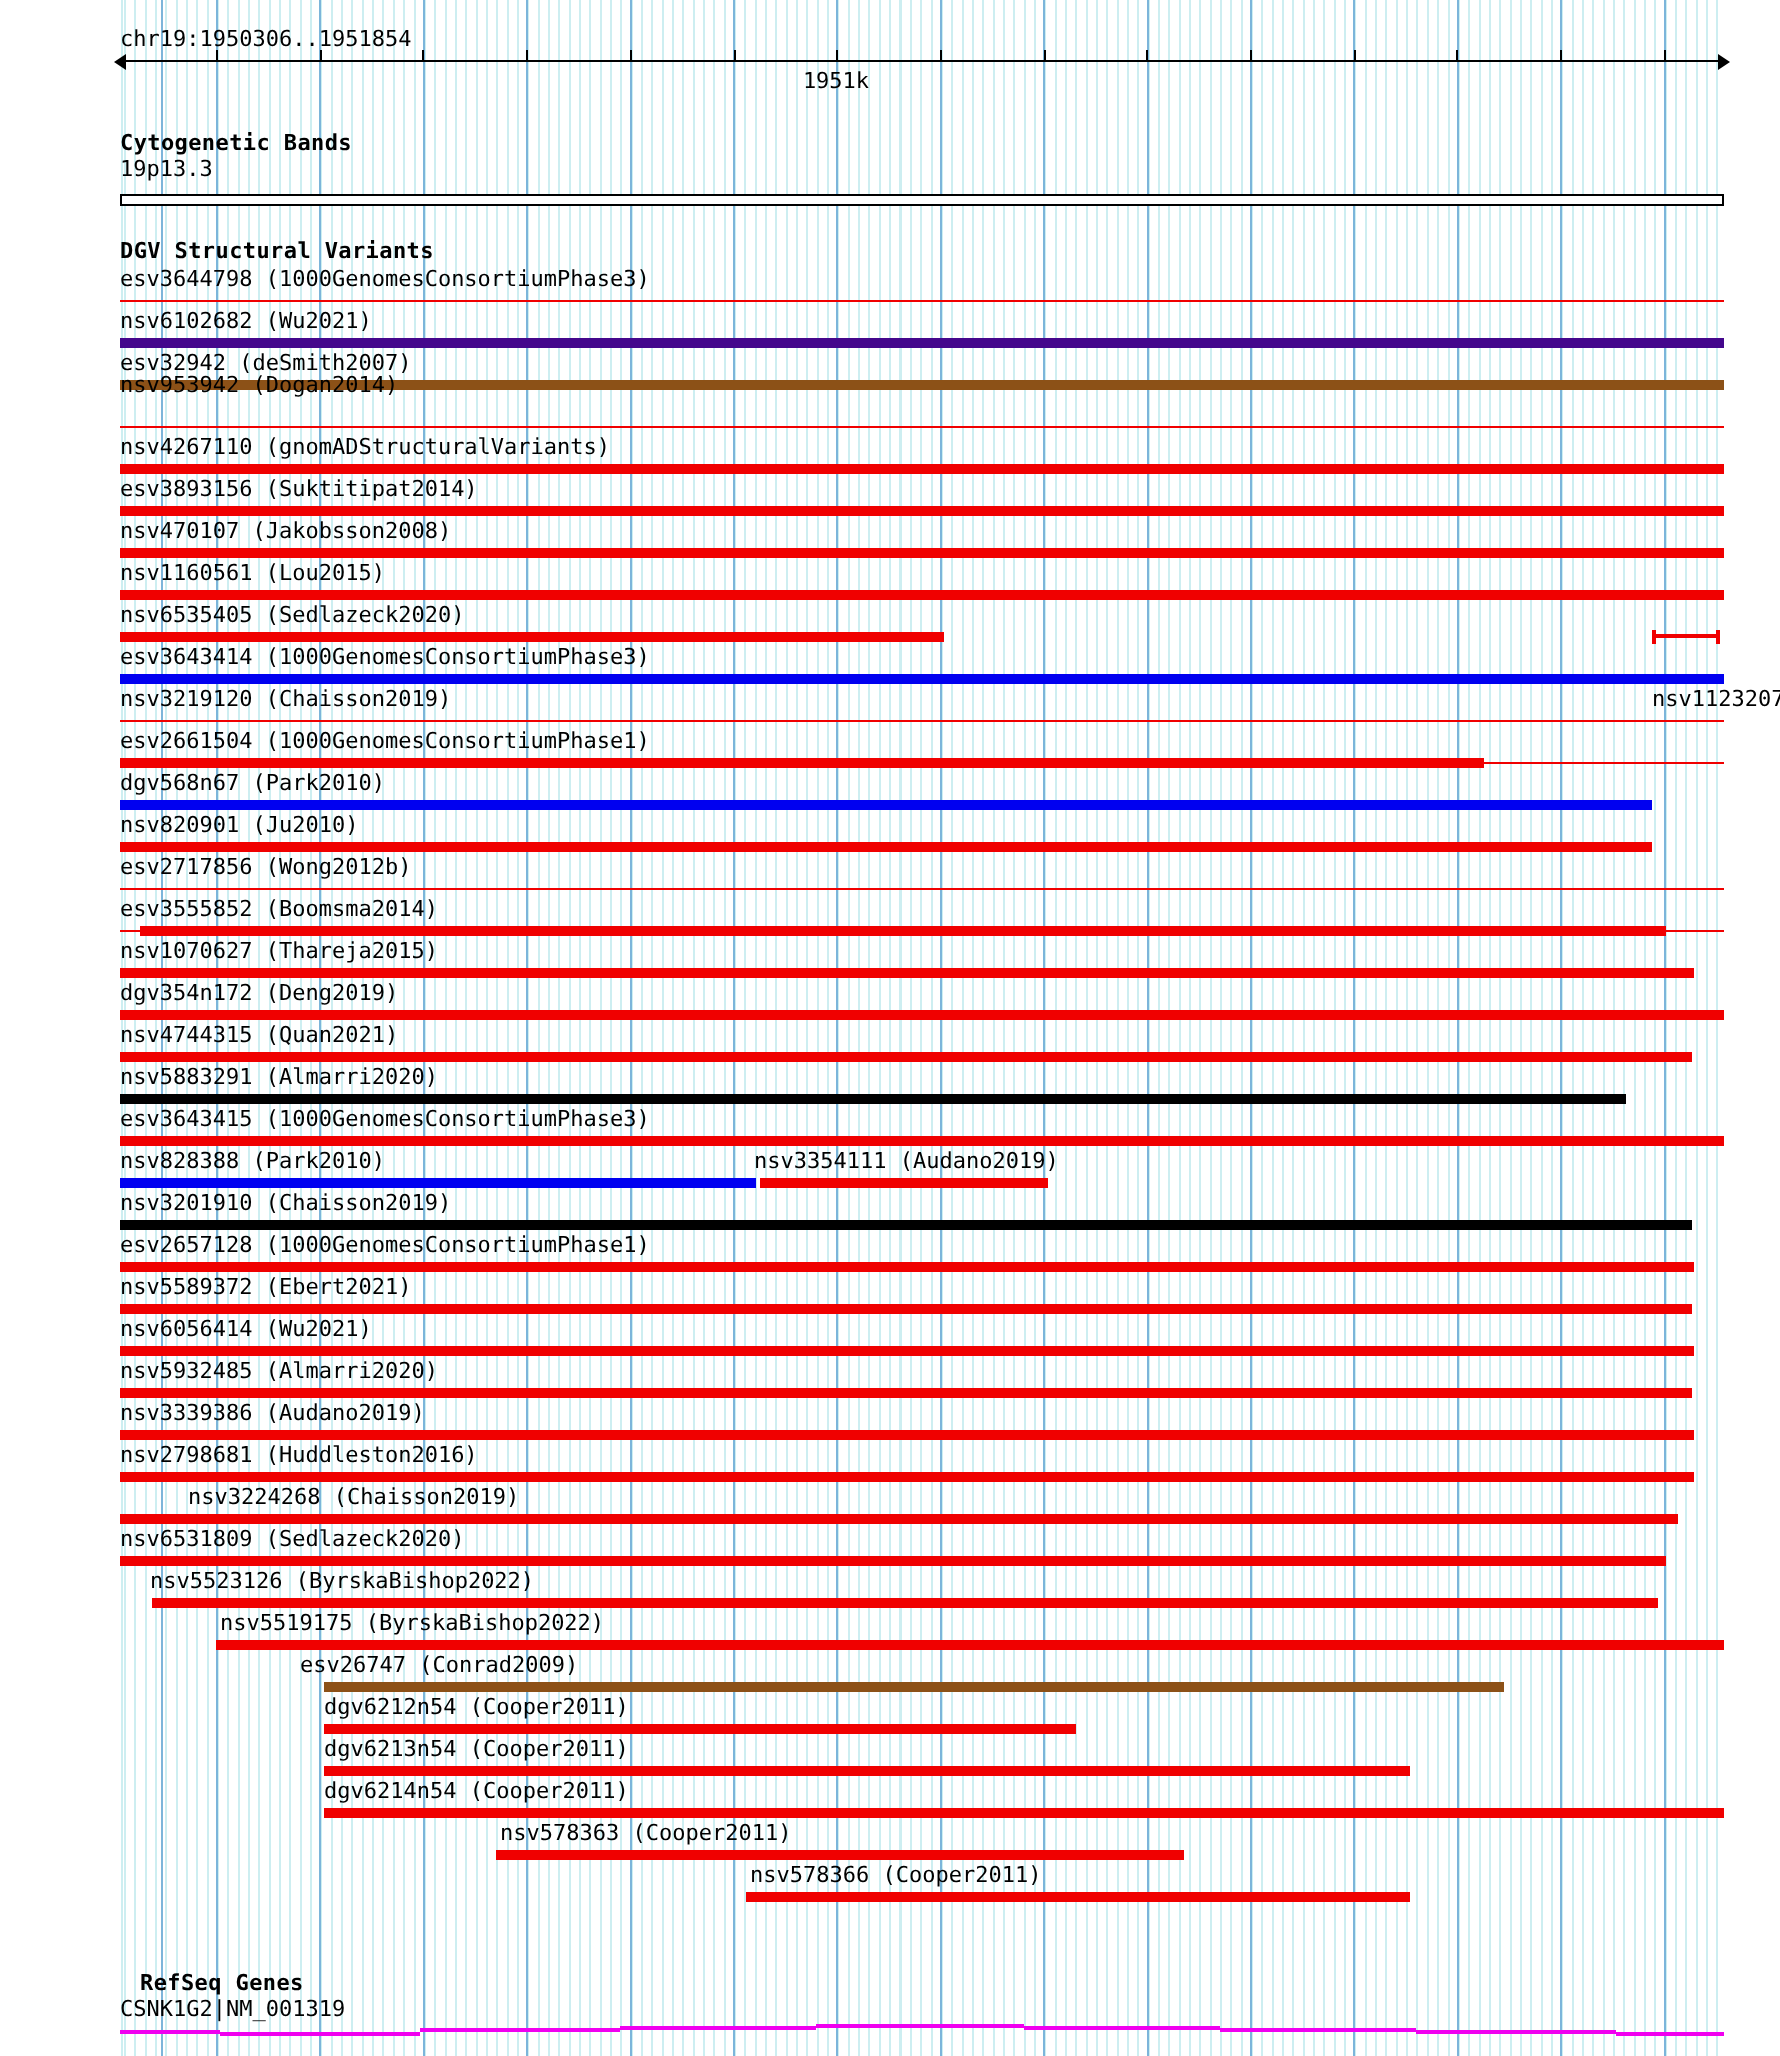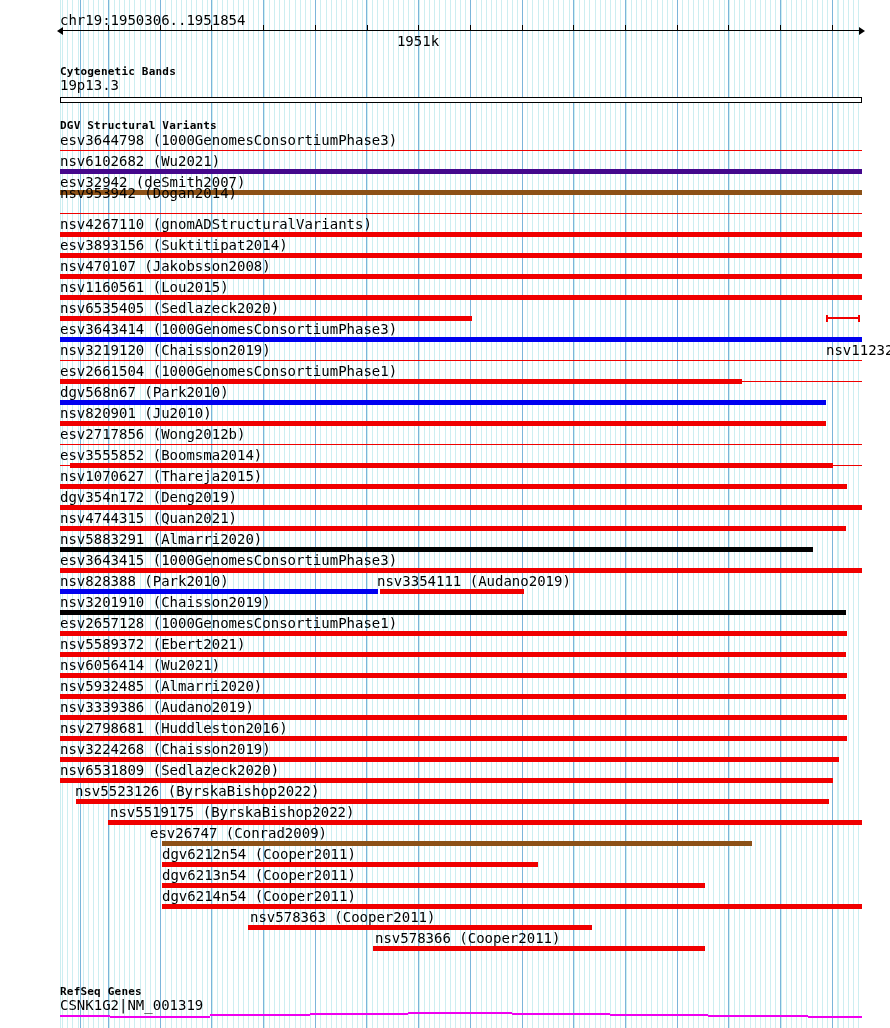--- a/index.html
+++ b/index.html
@@ -3,21 +3,21 @@
 <meta charset="utf-8">
 <style>
   html,body{margin:0;padding:0;background:#fff;}
   #screen{position:relative;width:890px;height:1028px;background:#ffffff;overflow:hidden;
           font-family:"DejaVu Sans Mono","Liberation Mono",monospace;color:#000;}
   #grid{position:absolute;top:0;left:60px;width:803px;height:1028px;
         background-image:
           repeating-linear-gradient(90deg, var(--grid-dark) 0 1px, transparent 1px 51.7px),
           repeating-linear-gradient(90deg, var(--grid-light) 0 1px, transparent 1px 5.17px);
         background-position:48px 0, 2px 0;}
-  .lbl{position:absolute;font-size:14px;line-height:12px;white-space:nowrap;}
+  .lbl{position:absolute;font-size:11px;line-height:12px;white-space:nowrap;}
   .hdr{position:absolute;font-size:11px;line-height:12px;font-weight:bold;letter-spacing:.2px;white-space:nowrap;}
   .bar{position:absolute;height:5px;}
   .thin{position:absolute;height:1px;}
   .ibeam{position:absolute;height:7px;border-left:2px solid;border-right:2px solid;}
   .ibeam i{position:absolute;left:0;right:0;top:2px;height:2px;display:block;}
   #ruler-line{position:absolute;left:60px;top:30px;width:802px;height:1px;background:#000;}
   .tick{position:absolute;top:25px;width:1px;height:6px;background:#000;}
   .arrow{position:absolute;top:27px;width:0;height:0;border-top:4px solid transparent;border-bottom:4px solid transparent;}
   #arrow-left{left:57px;border-right:6px solid #000;}
   #arrow-right{left:859px;border-left:6px solid #000;}
@@ -119,21 +119,21 @@
       <div class="lbl" style="left: 60px; top: 638px;">nsv5589372 (Ebert2021)</div>
       <div class="bar" style="top: 652px; background: rgb(240, 0, 0); left: 60px; width: 786px;"></div>
       <div class="lbl" style="left: 60px; top: 659px; text-align: center;">nsv6056414 (Wu2021)</div>
       <div class="bar" style="top: 673px; background: rgb(240, 0, 0); left: 60px; width: 787px;"></div>
       <div class="lbl" style="left: 60px; top: 680px;">nsv5932485 (Almarri2020)</div>
       <div class="bar" style="top: 694px; background: rgb(240, 0, 0); left: 60px; width: 786px;"></div>
       <div class="lbl" style="left: 60px; top: 701px;">nsv3339386 (Audano2019)</div>
       <div class="bar" style="top: 715px; background: rgb(240, 0, 0); left: 60px; width: 787px;"></div>
       <div class="lbl" style="left: 60px; top: 722px;">nsv2798681 (Huddleston2016)</div>
       <div class="bar" style="top: 736px; background: rgb(240, 0, 0); left: 60px; width: 787px;"></div>
-      <div class="lbl" style="left: 60px; top: 743px;">nsv3224268 (Chaisson2019)</div>
+      <div class="lbl" style="left: 60px; top: 743px; padding-left: 34px;">nsv3224268 (Chaisson2019)</div>
       <div class="bar" style="top: 757px; background: rgb(240, 0, 0); left: 60px; width: 779px;"></div>
       <div class="lbl" style="left: 60px; top: 764px;">nsv6531809 (Sedlazeck2020)</div>
       <div class="bar" style="top: 778px; background: rgb(240, 0, 0); left: 60px; width: 773px;"></div>
       <div class="lbl" style="left: 75px; top: 785px;">nsv5523126 (ByrskaBishop2022)</div>
       <div class="bar" style="top: 799px; background: rgb(240, 0, 0); left: 76px; width: 753px;"></div>
       <div class="lbl" style="left: 110px; top: 806px;">nsv5519175 (ByrskaBishop2022)</div>
       <div class="bar" style="top: 820px; background: rgb(240, 0, 0); left: 108px; width: 754px;"></div>
       <div class="lbl" style="left: 150px; top: 827px;">esv26747 (Conrad2009)</div>
       <div class="bar" style="top: 841px; background: rgb(140, 81, 23); left: 162px; width: 590px;"></div>
       <div class="lbl" style="left: 162px; top: 848px;">dgv6212n54 (Cooper2011)</div>
@@ -141,21 +141,21 @@
       <div class="lbl" style="left: 162px; top: 869px;">dgv6213n54 (Cooper2011)</div>
       <div class="bar" style="top: 883px; background: rgb(240, 0, 0); left: 162px; width: 543px;"></div>
       <div class="lbl" style="left: 162px; top: 890px;">dgv6214n54 (Cooper2011)</div>
       <div class="bar" style="top: 904px; background: rgb(240, 0, 0); left: 162px; width: 700px;"></div>
       <div class="lbl" style="left: 250px; top: 911px;">nsv578363 (Cooper2011)</div>
       <div class="bar" style="top: 925px; background: rgb(240, 0, 0); left: 248px; width: 344px;"></div>
       <div class="lbl" style="left: 375px; top: 932px;">nsv578366 (Cooper2011)</div>
       <div class="bar" style="top: 946px; background: rgb(240, 0, 0); left: 373px; width: 332px;"></div>
     </div>
 
-  <div class="hdr" style="left:60px;top:986px;">RefSeq Genes</div>
+  <div class="hdr" style="left:60px;top:986px;padding-left:10px;">RefSeq Genes</div>
   <div class="lbl" style="left:60px;top:999px;">CSNK1G2|NM_001319</div>
   <div id="gene-line">
       <div class="geneseg" style="left: 60px; top: 1015px; width: 50px; background: rgb(240, 0, 240);"></div>
       <div class="geneseg" style="left: 110px; top: 1016px; width: 100px; background: rgb(240, 0, 240);"></div>
       <div class="geneseg" style="left: 210px; top: 1014px; width: 100px; background: rgb(240, 0, 240);"></div>
       <div class="geneseg" style="left: 310px; top: 1013px; width: 98px; background: rgb(240, 0, 240);"></div>
       <div class="geneseg" style="left: 408px; top: 1012px; width: 104px; background: rgb(240, 0, 240);"></div>
       <div class="geneseg" style="left: 512px; top: 1013px; width: 98px; background: rgb(240, 0, 240);"></div>
       <div class="geneseg" style="left: 610px; top: 1014px; width: 98px; background: rgb(240, 0, 240);"></div>
       <div class="geneseg" style="left: 708px; top: 1015px; width: 100px; background: rgb(240, 0, 240);"></div>

